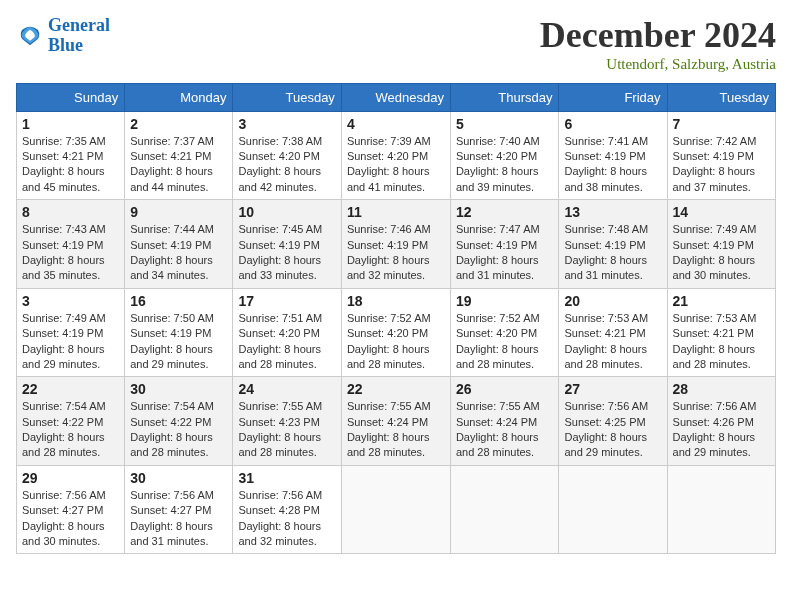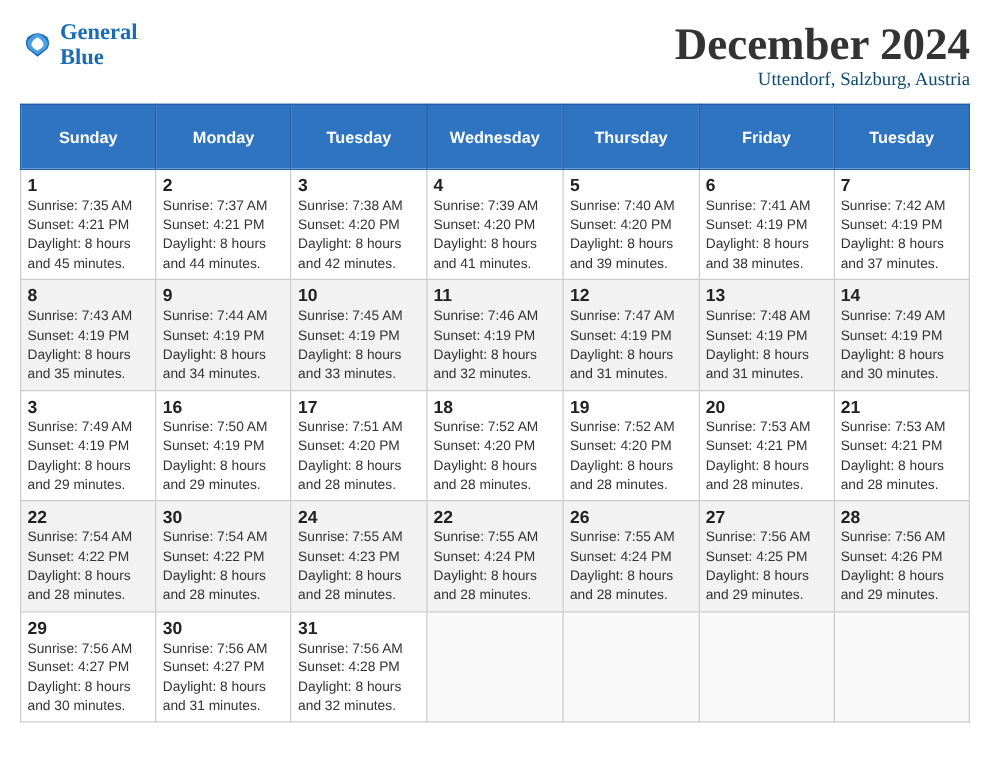--- a/index.html
+++ b/index.html
@@ -39,35 +39,35 @@
       text-align: right;
     }
     .month-title {
       font-size: 36px;
       font-weight: bold;
       color: #333;
       line-height: 1.1;
     }
     .location {
       font-size: 15px;
-      color: #0c4a6e;
+      color: #4d7c0f;
       text-align: right;
     }
     .calendar {
       width: 100%;
       border-collapse: collapse;
       font-size: 11px;
     }
     .calendar th {
       background-color: #2f74c0;
       color: #fff;
-      text-align: center;
-      padding: 18px 6px;
+      text-align: right;
+      padding: 6px 6px;
       font-size: 13px;
-      font-weight: bold;
+      font-weight: normal;
       border: 1px solid #2160a8;
     }
     .calendar td {
       border: 1px solid #ccc;
       vertical-align: top;
       padding: 4px 5px;
       width: 110px;
       min-height: 70px;
       background: #fff;
     }

